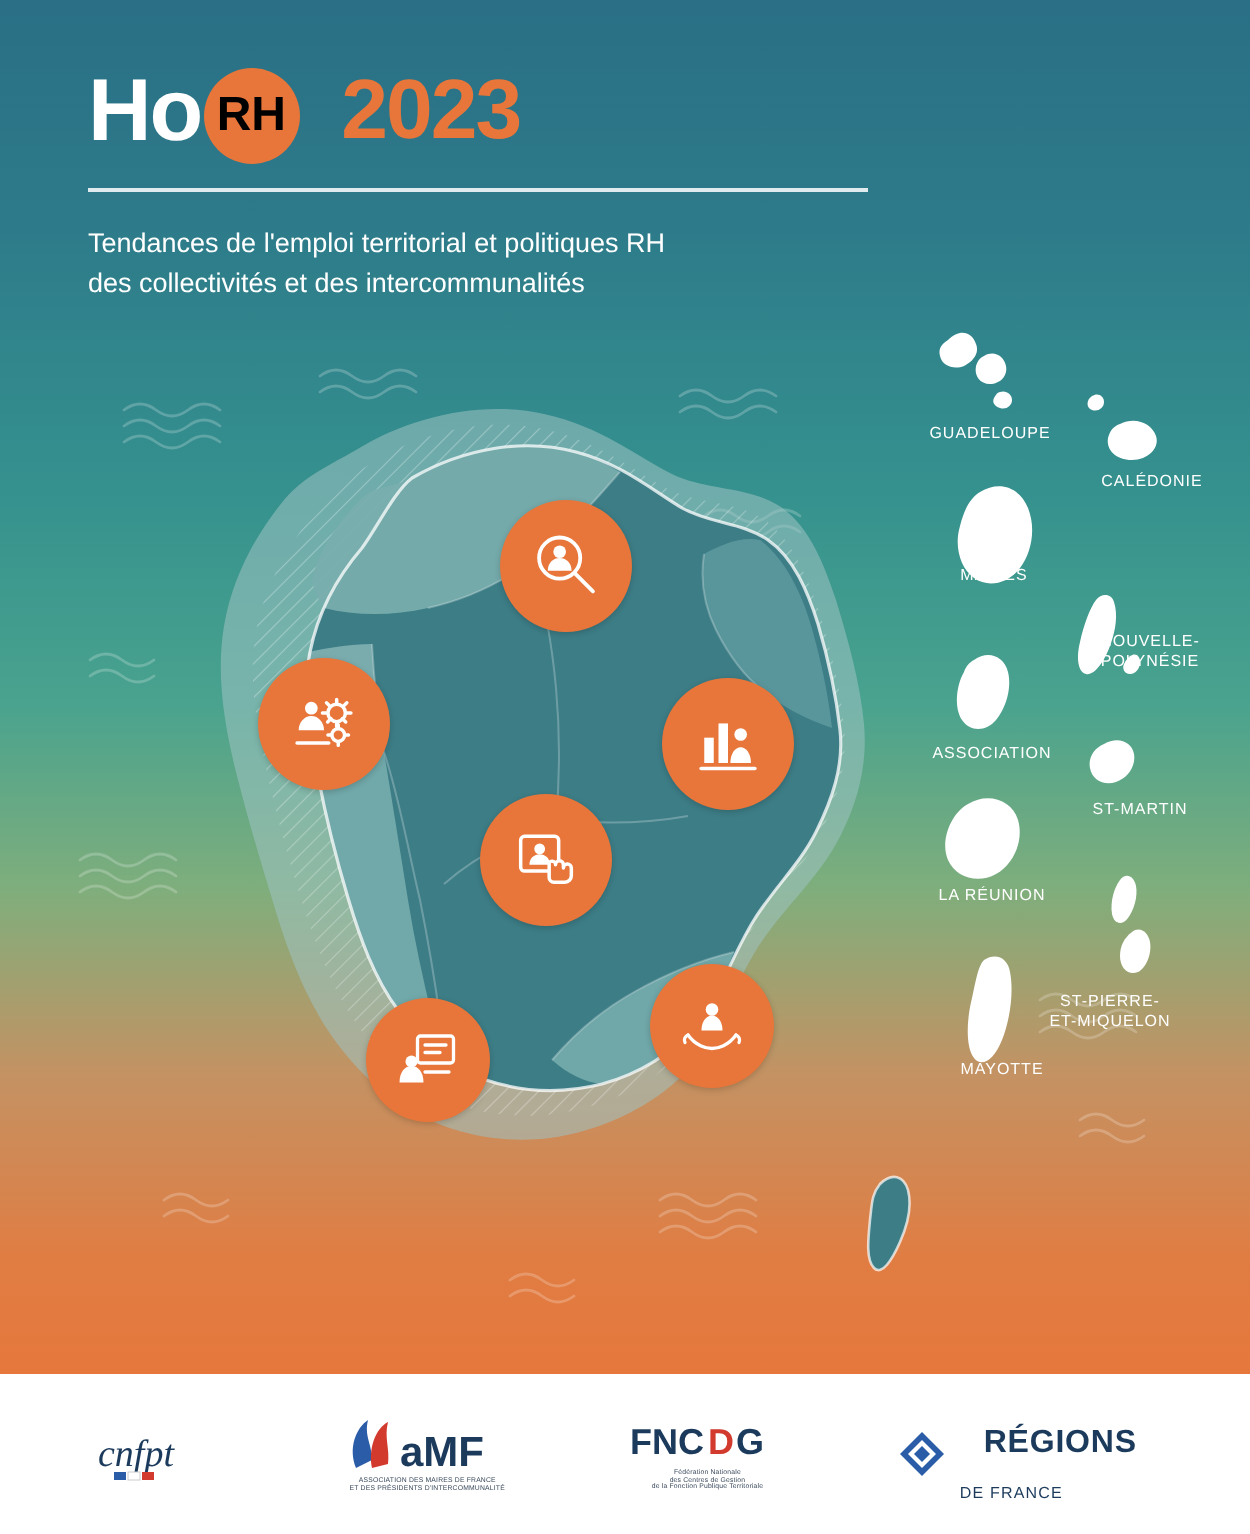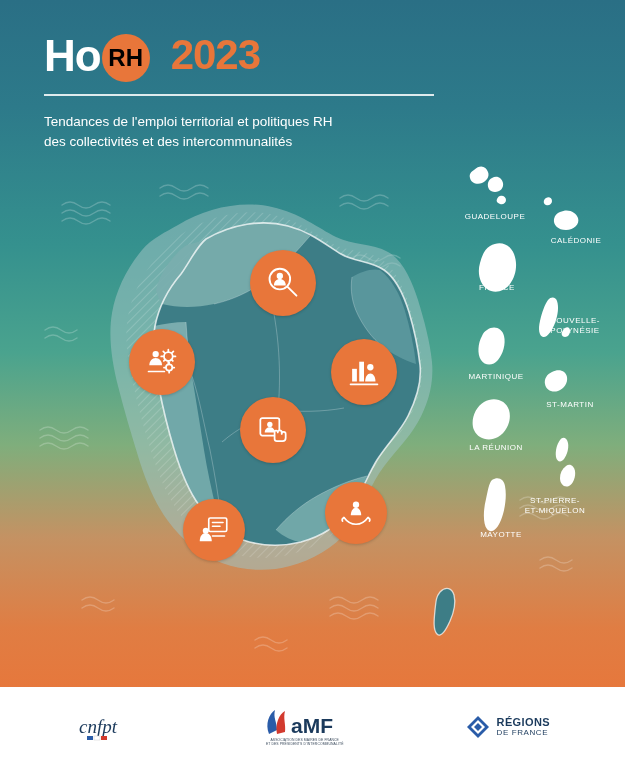--- a/index.html
+++ b/index.html
@@ -297,24 +297,24 @@
     </div>
     <div class="title-rule"></div>
     <div class="subtitle">
       <span>Tendances de l'emploi territorial et politiques RH</span><br>
       <span>des collectivités et des intercommunalités</span>
     </div>
   </div>
 
   <div class="om-label" style="left:456px; top:212px; width:78px;">GUADELOUPE</div>
   <div class="om-label" style="left:538px; top:236px; width:76px;">CALÉDONIE</div>
-  <div class="om-label" style="left:466px; top:283px; width:62px;">FRANCE</div>
+  <div class="om-label" style="left:466px; top:283px; width:62px;">MAIRES</div>
   <div class="om-label" style="left:534px; top:316px; width:82px;">NOUVELLE-
 POLYNÉSIE</div>
-  <div class="om-label" style="left:458px; top:372px; width:76px;">MARTINIQUE</div>
+  <div class="om-label" style="left:458px; top:372px; width:76px;">ASSOCIATION</div>
   <div class="om-label" style="left:534px; top:400px; width:72px;">ST-MARTIN</div>
   <div class="om-label" style="left:456px; top:443px; width:80px;text-align:center;">LA RÉUNION</div>
   <div class="om-label" style="left:512px; top:496px; width:86px;">ST-PIERRE-
 ET-MIQUELON</div>
   <div class="om-label" style="left:464px; top:530px; width:74px;">MAYOTTE</div>
 
   <div class="bubble" style="left:250px; top:250px; width:66px; height:66px;">
     <svg width="38" height="38" viewBox="0 0 48 48" fill="none" stroke="#ffffff" stroke-width="2.4" stroke-linecap="round" stroke-linejoin="round">
       <circle cx="20" cy="19" r="13"></circle>
       <line x1="29.5" y1="28.5" x2="41" y2="40"></line>
@@ -391,27 +391,37 @@
     <div class="logo">
       <svg class="logo-mark" width="92" height="30" viewBox="0 0 92 30">
         <path d="M10 26 C6 16, 10 6, 16 2 C14 10, 18 14, 18 22" fill="#2a5ca8"></path>
         <path d="M18 26 C16 16, 20 6, 26 3 C24 11, 27 16, 26 24" fill="#d23a2e"></path>
         <text x="32" y="25" font-family="Liberation Sans, sans-serif" font-size="21" font-weight="bold" fill="#1b3a5c">aMF</text>
       </svg>
       <div class="logo-sub" style="white-space:pre-line;">ASSOCIATION DES MAIRES DE FRANCE
 ET DES PRÉSIDENTS D'INTERCOMMUNALITÉ</div>
     </div>
 
+    <div class="logo">
+      <svg class="logo-mark" width="82" height="26" viewBox="0 0 82 26">
+        <text x="2" y="19" font-family="Liberation Sans, sans-serif" font-size="18" font-weight="bold" fill="#1b3a5c">FNC</text>
+        <text x="41" y="19" font-family="Liberation Sans, sans-serif" font-size="18" font-weight="bold" fill="#d23a2e">D</text>
+        <text x="55" y="19" font-family="Liberation Sans, sans-serif" font-size="18" font-weight="bold" fill="#1b3a5c">G</text>
+      </svg>
+      <div class="logo-sub" style="white-space:pre-line;">Fédération Nationale
+des Centres de Gestion
+de la Fonction Publique Territoriale</div>
+    </div>
 
     <div class="logo" style="flex-direction:row;gap:6px;">
       <svg class="logo-mark" width="26" height="26" viewBox="0 0 26 26">
         <path d="M13 2 L24 13 L13 24 L2 13 Z" fill="#2a5ca8"></path>
         <path d="M13 6 L20 13 L13 20 L6 13 Z" fill="#ffffff"></path>
         <path d="M13 9 L17 13 L13 17 L9 13 Z" fill="#2a5ca8"></path>
       </svg>
       <div style="text-align:left;">
-        <div class="logo-txt" style="font-size:11px;margin:0;">RÉGIONS</div>
+        <div class="logo-txt" style="font-size:16px;margin:12px;">RÉGIONS</div>
         <div class="logo-txt" style="font-size:8px;font-weight:normal;letter-spacing:.6px;margin:0;">DE FRANCE</div>
       </div>
     </div>
 
   </div>
 </div>
 
 </body></html>

